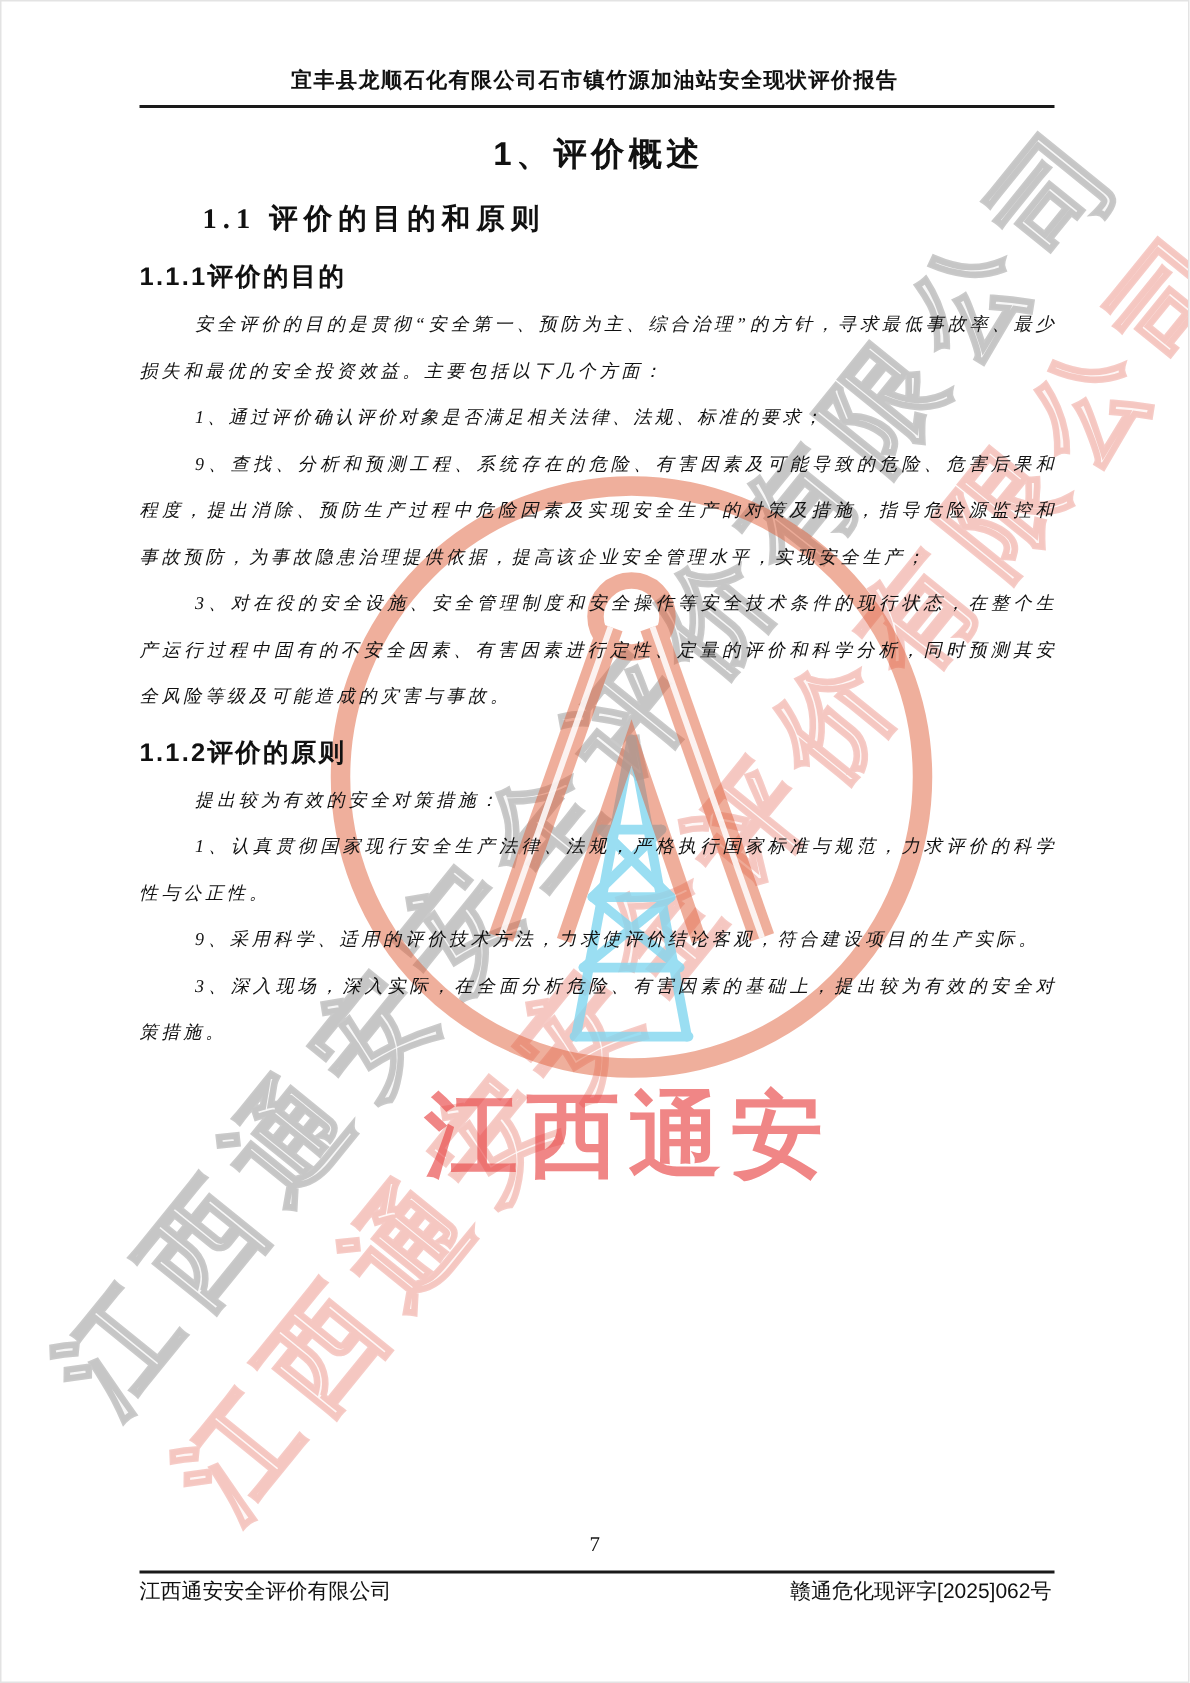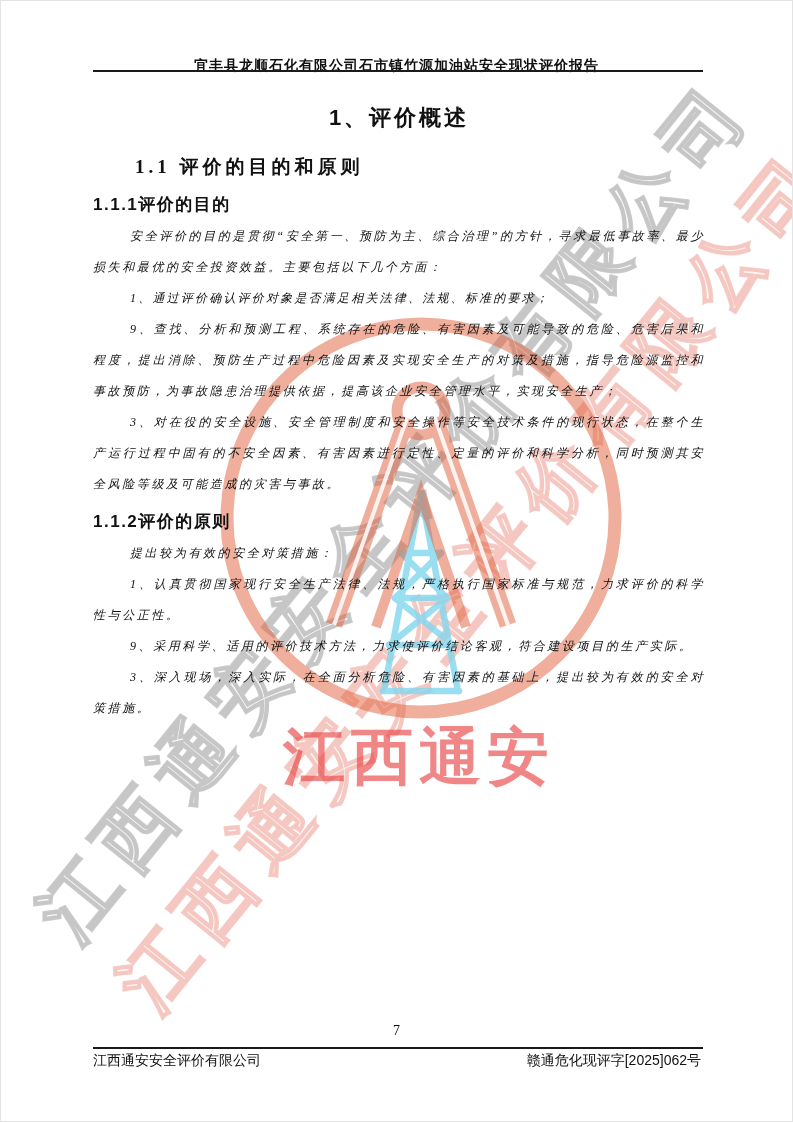--- a/index.html
+++ b/index.html
@@ -9,21 +9,21 @@
     margin:0 auto;
     background:#ffffff;
     border:1px solid #e3e3e3;
     box-sizing:border-box;
     overflow:hidden;
     font-family:"Liberation Serif", serif;
     color:#111;
   }
   
   .header-title{
-    position:absolute;top:56px;left:0;right:0;
+    position:absolute;top:44px;left:0;right:0;
     text-align:center;
     font-family:"Liberation Sans", sans-serif;
     font-size:14px;font-weight:bold;letter-spacing:1px;
     z-index:3;
   }
   .header-rule{
     position:absolute;top:69px;left:92px;width:610px;height:2px;
     background:#1a1a1a;z-index:3;
   }
   
@@ -47,21 +47,21 @@
   .wm-stamp{position:absolute;left:195px;top:292px;width:450px;height:450px;}
   .wm-red{
     position:absolute;left:282px;top:714px;
     font-family:"Liberation Sans", sans-serif;font-weight:bold;
     font-size:62px;letter-spacing:6px;white-space:nowrap;
     color:rgba(232,72,72,0.66);
   }
   
   .content{position:absolute;left:92px;top:84px;width:612px;z-index:2;}
   .doc-title{
-    margin:15px;text-align:center;
+    margin:0;text-align:center;
     font-family:"Liberation Sans", sans-serif;
     font-size:22px;font-weight:bold;letter-spacing:3px;line-height:36px;
   }
   .sec-title{
     margin:10px 0 0 42px;
     font-family:"Liberation Serif", serif;
     font-size:19px;font-weight:bold;letter-spacing:4px;line-height:32px;
   }
   .subsec-title{
     margin:6px 0 0 0;

